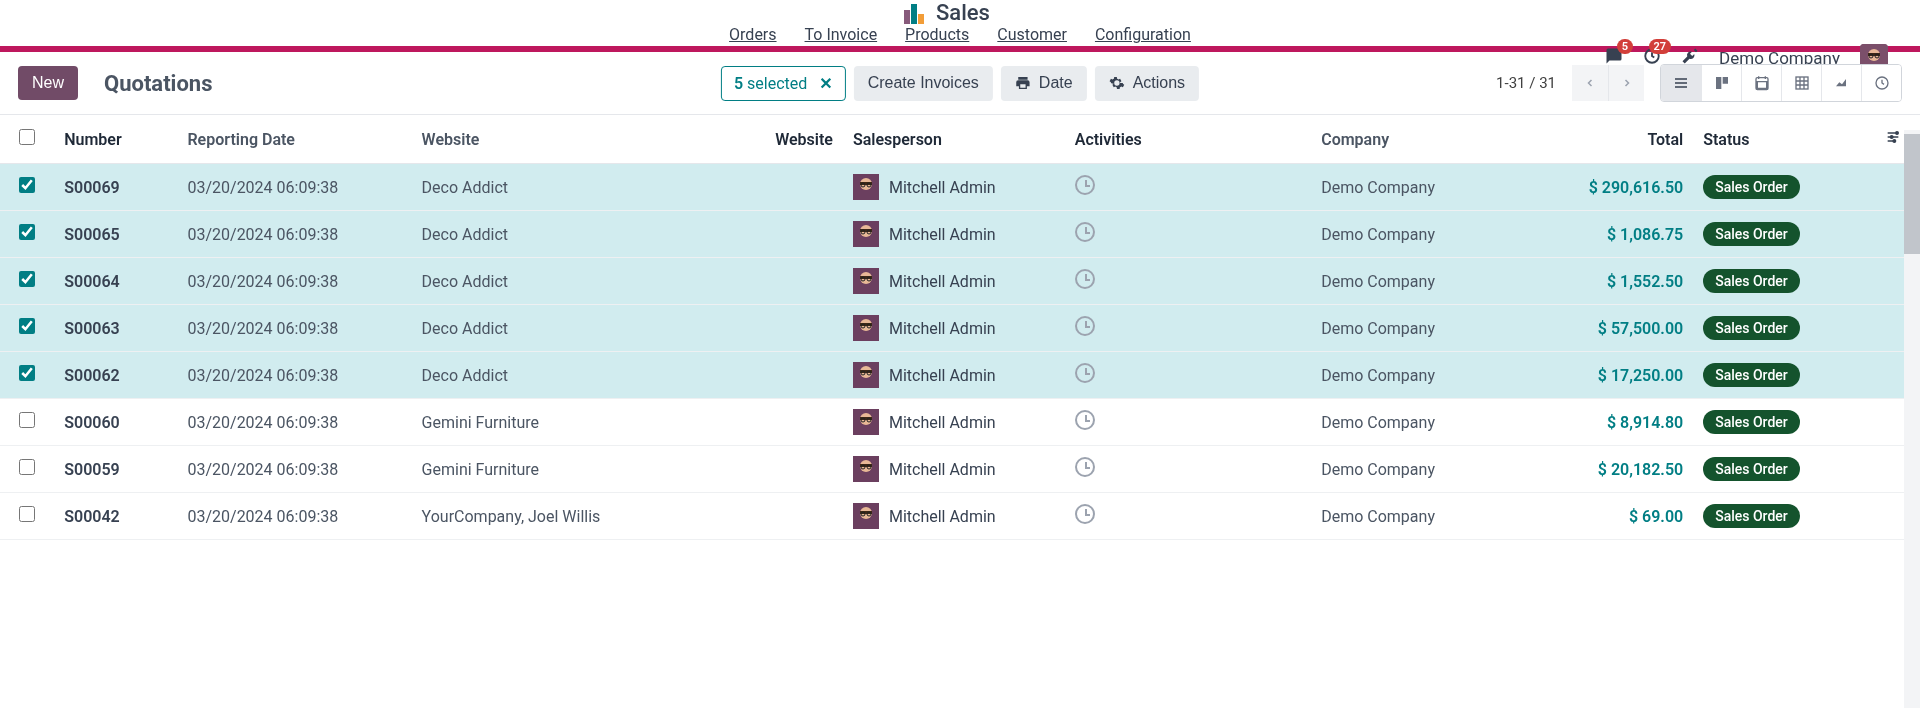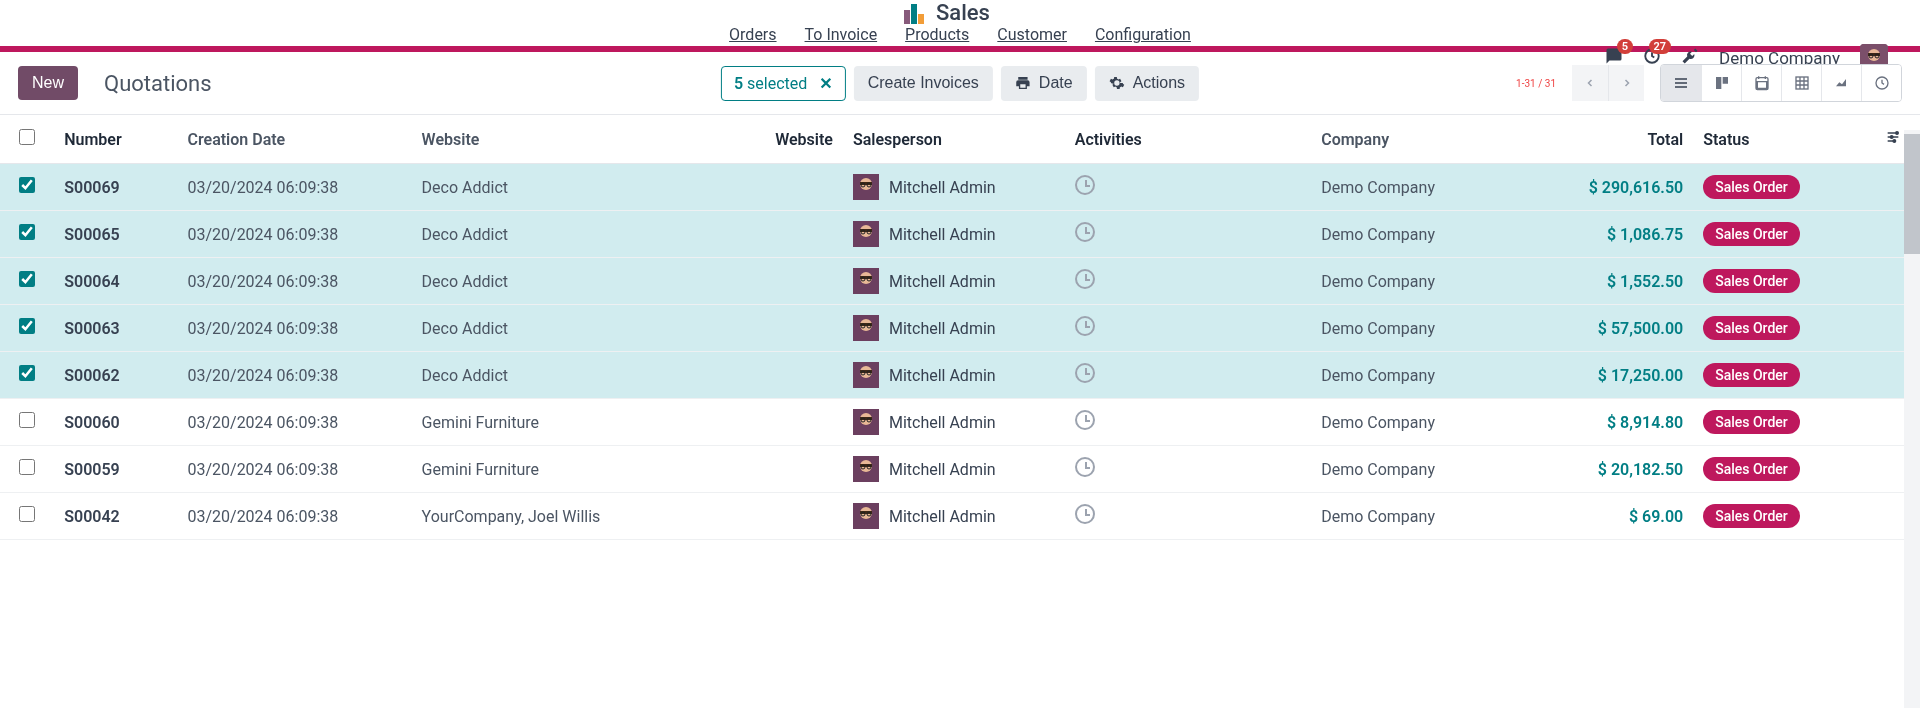--- a/index.html
+++ b/index.html
@@ -17,28 +17,28 @@
 .nav-item { cursor: pointer; color: #374151; font-size: 16px; text-decoration: underline; }
 .nav-right { margin-left: auto; display: flex; align-items: center; gap: 20px; }
 .badge-icon { position: relative; cursor: pointer; }
 .badge-count { position: absolute; top: -8px; right: -10px; background: #d23f3a; color: #fff; font-size: 11px; font-weight: 600; border-radius: 10px; padding: 1px 5px; min-width: 16px; text-align: center; }
 .company-name { font-size: 17px; color: #374151; }
 .avatar { width: 28px; height: 28px; border-radius: 4px; background: linear-gradient(135deg,#7b4f6a,#a0728f); display: flex; align-items: center; justify-content: center; overflow: hidden; }
 
 
 .controlbar { display: flex; align-items: center; padding: 12px 18px; gap: 20px; }
 .btn-new { background: #714B67; color: #fff; border: none; padding: 8px 14px; font-size: 16px; font-weight: 500; border-radius: 4px; cursor: pointer; }
-.page-title { font-size: 22px; margin-left: 6px; color: #4b5563; }
+.page-title { font-size: 22px; margin-left: 6px; color: #4b5563; font-weight: bold; }
 .spacer-flex { flex: 1; }
 .chip-selected { border: 1.5px solid #017e84; color: #017e84; background: #fff; padding: 7px 12px; border-radius: 4px; display: flex; align-items: center; gap: 12px; font-size: 16px; }
 .chip-selected .count { font-weight: 600; }
 .chip-x { cursor: pointer; font-size: 16px; font-weight: 600; }
 .btn-gray { background: #e9ecef; border: none; padding: 8px 14px; font-size: 16px; color: #374151; border-radius: 4px; cursor: pointer; display: flex; align-items: center; gap: 8px; }
 .right-controls { margin-left: auto; display: flex; align-items: center; gap: 16px; }
-.pager-text { color: #ef4444; font-size: 10px; }
+.pager-text { color: #404040; font-size: 15px; }
 .pager-btns { display: flex; }
 .pager-btn { width: 36px; height: 36px; border: none; background: #f3f4f6; cursor: pointer; display: flex; align-items: center; justify-content: center; color: #9ca3af; font-size: 18px; }
 .pager-btn + .pager-btn { border-left: 1px solid #e5e7eb; }
 .view-switcher { display: flex; border: 1px solid #d1d5db; border-radius: 4px; overflow: hidden; }
 .view-btn { width: 40px; height: 36px; border: none; background: #fff; cursor: pointer; display: flex; align-items: center; justify-content: center; color: #6b7280; border-left: 1px solid #e5e7eb; }
 .view-btn:first-child { border-left: none; }
 .view-btn.active { background: #e5e7eb; color: #374151; }
 
 
 .table-wrap { border-top: 1px solid #e5e7eb; }
@@ -57,21 +57,21 @@
 .col-company { width: 170px; color: #4b5563; }
 .col-total { width: 140px; text-align: right; font-weight: 600; color: #017e84; }
 thead .col-total { color: #1f2937; }
 .col-status { width: 140px; }
 .col-opt { width: 44px; text-align: center; }
 .sp-cell { display: flex; align-items: center; gap: 10px; }
 .sp-avatar { width: 26px; height: 26px; border-radius: 4px; background: linear-gradient(135deg,#6b3f5f,#8d5f80); display:flex;align-items:center;justify-content:center; }
 .act-icon { width: 20px; height: 20px; border: 2px solid #9ca3af; border-radius: 50%; position: relative; display:inline-block; }
 .act-icon::after { content:''; position:absolute; top:3px; left:8px; width:2px; height:6px; background:#9ca3af; }
 .act-icon::before { content:''; position:absolute; top:8px; left:8px; width:5px; height:2px; background:#9ca3af; }
-.status-badge { background: #be185d; color: #fff; padding: 4px 12px; border-radius: 14px; font-size: 14px; font-weight: 500; display: inline-block; }
+.status-badge { background: #14532d; color: #fff; padding: 4px 12px; border-radius: 14px; font-size: 14px; font-weight: 500; display: inline-block; }
 .icon-svg { width: 18px; height: 18px; }
 .scrollbar-fake { position: fixed; right: 0; top: 130px; bottom: 0; width: 16px; background: #f3f4f6; }
 .scrollbar-thumb { width: 100%; height: 120px; background: #c1c5cb; margin-top: 4px; }
 
 
 .face { width: 100%; height: 100%; display:flex; align-items:center; justify-content:center; }
 .face svg { width: 100%; height: 100%; }
 </style>
 </head>
 <body>
@@ -202,21 +202,21 @@
     </div>
   </div>
 </div>
 
 <div class="table-wrap">
 <table>
   <thead>
     <tr>
       <th class="col-chk"><input type="checkbox" class="chk" style=""></th>
       <th class="col-number">Number</th>
-      <th class="col-date">Creation Date</th>
+      <th class="col-date">Reporting Date</th>
       <th class="col-customer">Website</th>
       <th class="col-website" style="text-align:right">Website</th>
       <th class="col-sales">Salesperson</th>
       <th class="col-act">Activities</th>
       <th class="col-company">Company</th>
       <th class="col-total">Total</th>
       <th class="col-status">Status</th>
       <th class="col-opt"><svg width="16" height="16" viewBox="0 0 24 24" fill="none" stroke="#374151" stroke-width="2">
               <path d="M4 6h12M4 12h16M4 18h8"></path>
               <circle cx="18" cy="6" r="2" fill="#374151"></circle>

